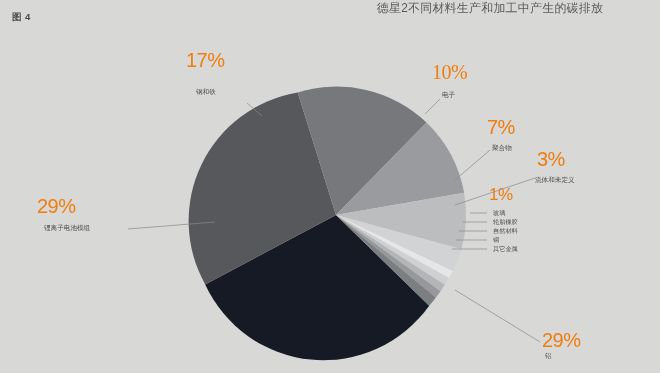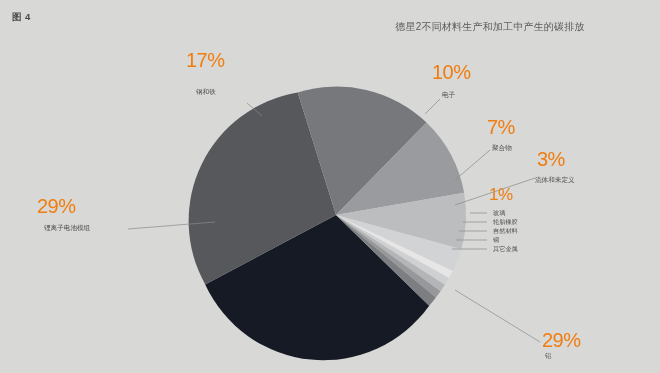--- a/index.html
+++ b/index.html
@@ -25,24 +25,24 @@
     left: 12px;
     top: 11px;
     font-size: 9.5px;
     color: #4a4a4a;
     letter-spacing: 0.4px;
     font-weight: 700;
   }
   .chart-title {
     position: absolute;
     left: 330px;
-    top: 20px;
+    top: 0;
     width: 320px;
     text-align: center;
-    font-size: 10px;
+    font-size: 12px;
     color: #5b5b5b;
     letter-spacing: 0.2px;
     white-space: nowrap;
   }
   svg.pie-svg {
     position: absolute;
     left: 0;
     top: 0;
     width: 660px;
     height: 373px;
@@ -112,21 +112,21 @@
       <path d="M 456 240 L 487 240"></path>
       <path d="M 452 249 L 487 249"></path>
       <path d="M 128 229 L 215 222"></path>
       <path d="M 455 290 L 540 342"></path>
     </g>
   </svg>
 
   <div class="pct" style="left:186px; top:50px;">17%</div>
   <div class="cat" style="left:196px; top:89px;">钢和铁</div>
 
-  <div class="pct" style="left:432px; top:62px;">10%</div>
+  <div class="pct" style="left:432px; top:62px;font-family:Liberation Serif, serif;">10%</div>
   <div class="cat" style="left:442px; top:92px;">电子</div>
 
   <div class="pct" style="left:487px; top:117px;">7%</div>
   <div class="cat" style="left:492px; top:145px;">聚合物</div>
 
   <div class="pct" style="left:537px; top:149px;">3%</div>
   <div class="cat" style="left:535px; top:177px;">流体和未定义</div>
 
   <div class="pct small" style="left:489px; top:186px;">1%</div>
 

